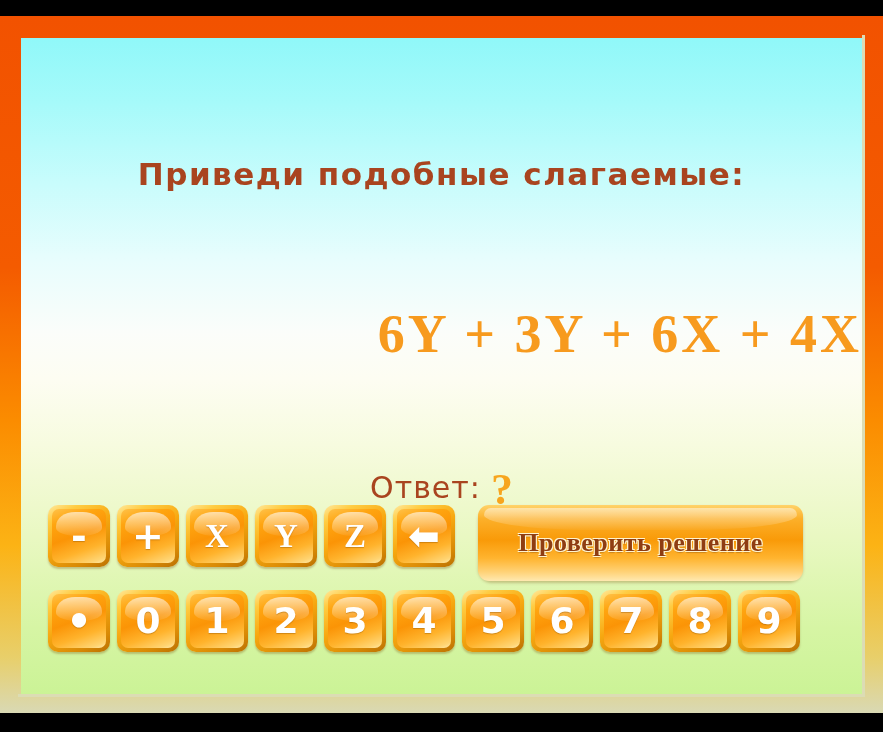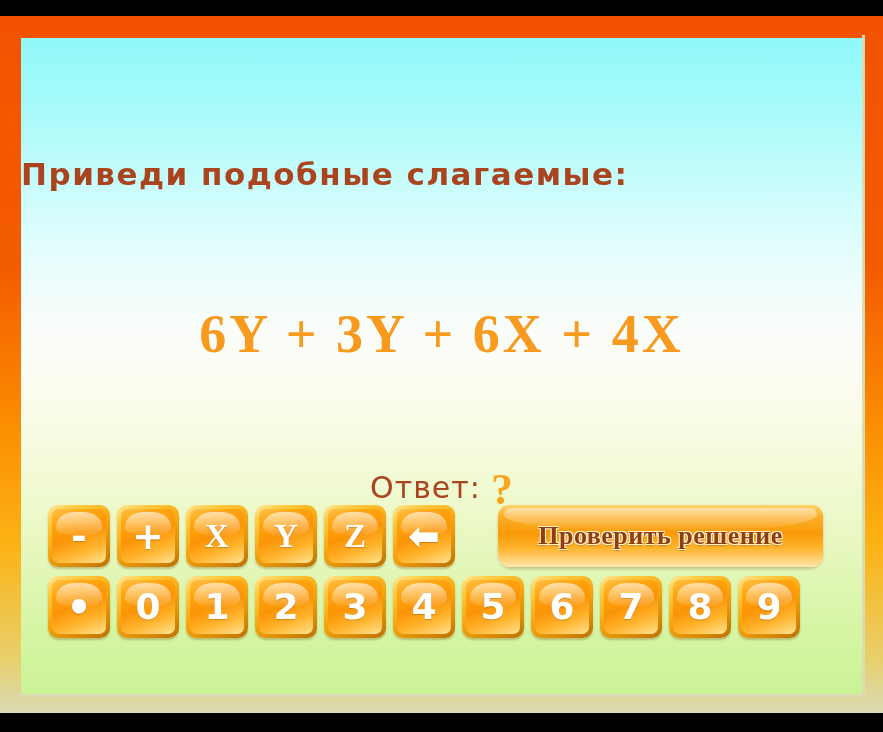--- a/index.html
+++ b/index.html
@@ -69,34 +69,35 @@
     border-bottom: 3px solid #dcdcb4;
     pointer-events: none;
   }
 
   
   .title {
     position: absolute;
     left: 0;
     top: 118px;
     width: 100%;
+    text-align: center;
     font-family: "DejaVu Sans", sans-serif;
     font-size: 31px;
     font-weight: bold;
     letter-spacing: 1.5px;
     color: #a9441f;
     white-space: nowrap;
   }
 
   .expression {
     position: absolute;
     left: 0;
     top: 265px;
     width: 100%;
-    text-align: center;
+    text-align: right;
     font-family: "Liberation Serif", "DejaVu Serif", serif;
     font-size: 54px;
     font-weight: bold;
     letter-spacing: 3px;
     color: #f79a1e;
     white-space: nowrap;
   }
 
   .answer-row {
     position: absolute;
@@ -206,23 +207,23 @@
     line-height: 0.6;
   }
   .key-label.arrow {
     font-family: "DejaVu Sans", sans-serif;
     font-size: 38px;
     line-height: 0.9;
   }
 
   
   .check-btn {
-    margin-left: 36px;
+    margin-left: 16px;
     width: 325px;
-    height: 62px;
+    height: 76px;
     flex: 0 0 auto;
     box-sizing: border-box;
     border-radius: 14px;
     background: linear-gradient(180deg,#fff0b4 0%,#ffdf7a 35%,#f0bf46 70%,#dca81c 100%);
     box-shadow: 0 2px 3px rgba(120,70,0,0.30);
   }
   .check-face {
     position: relative;
     width: 100%;
     height: 100%;

